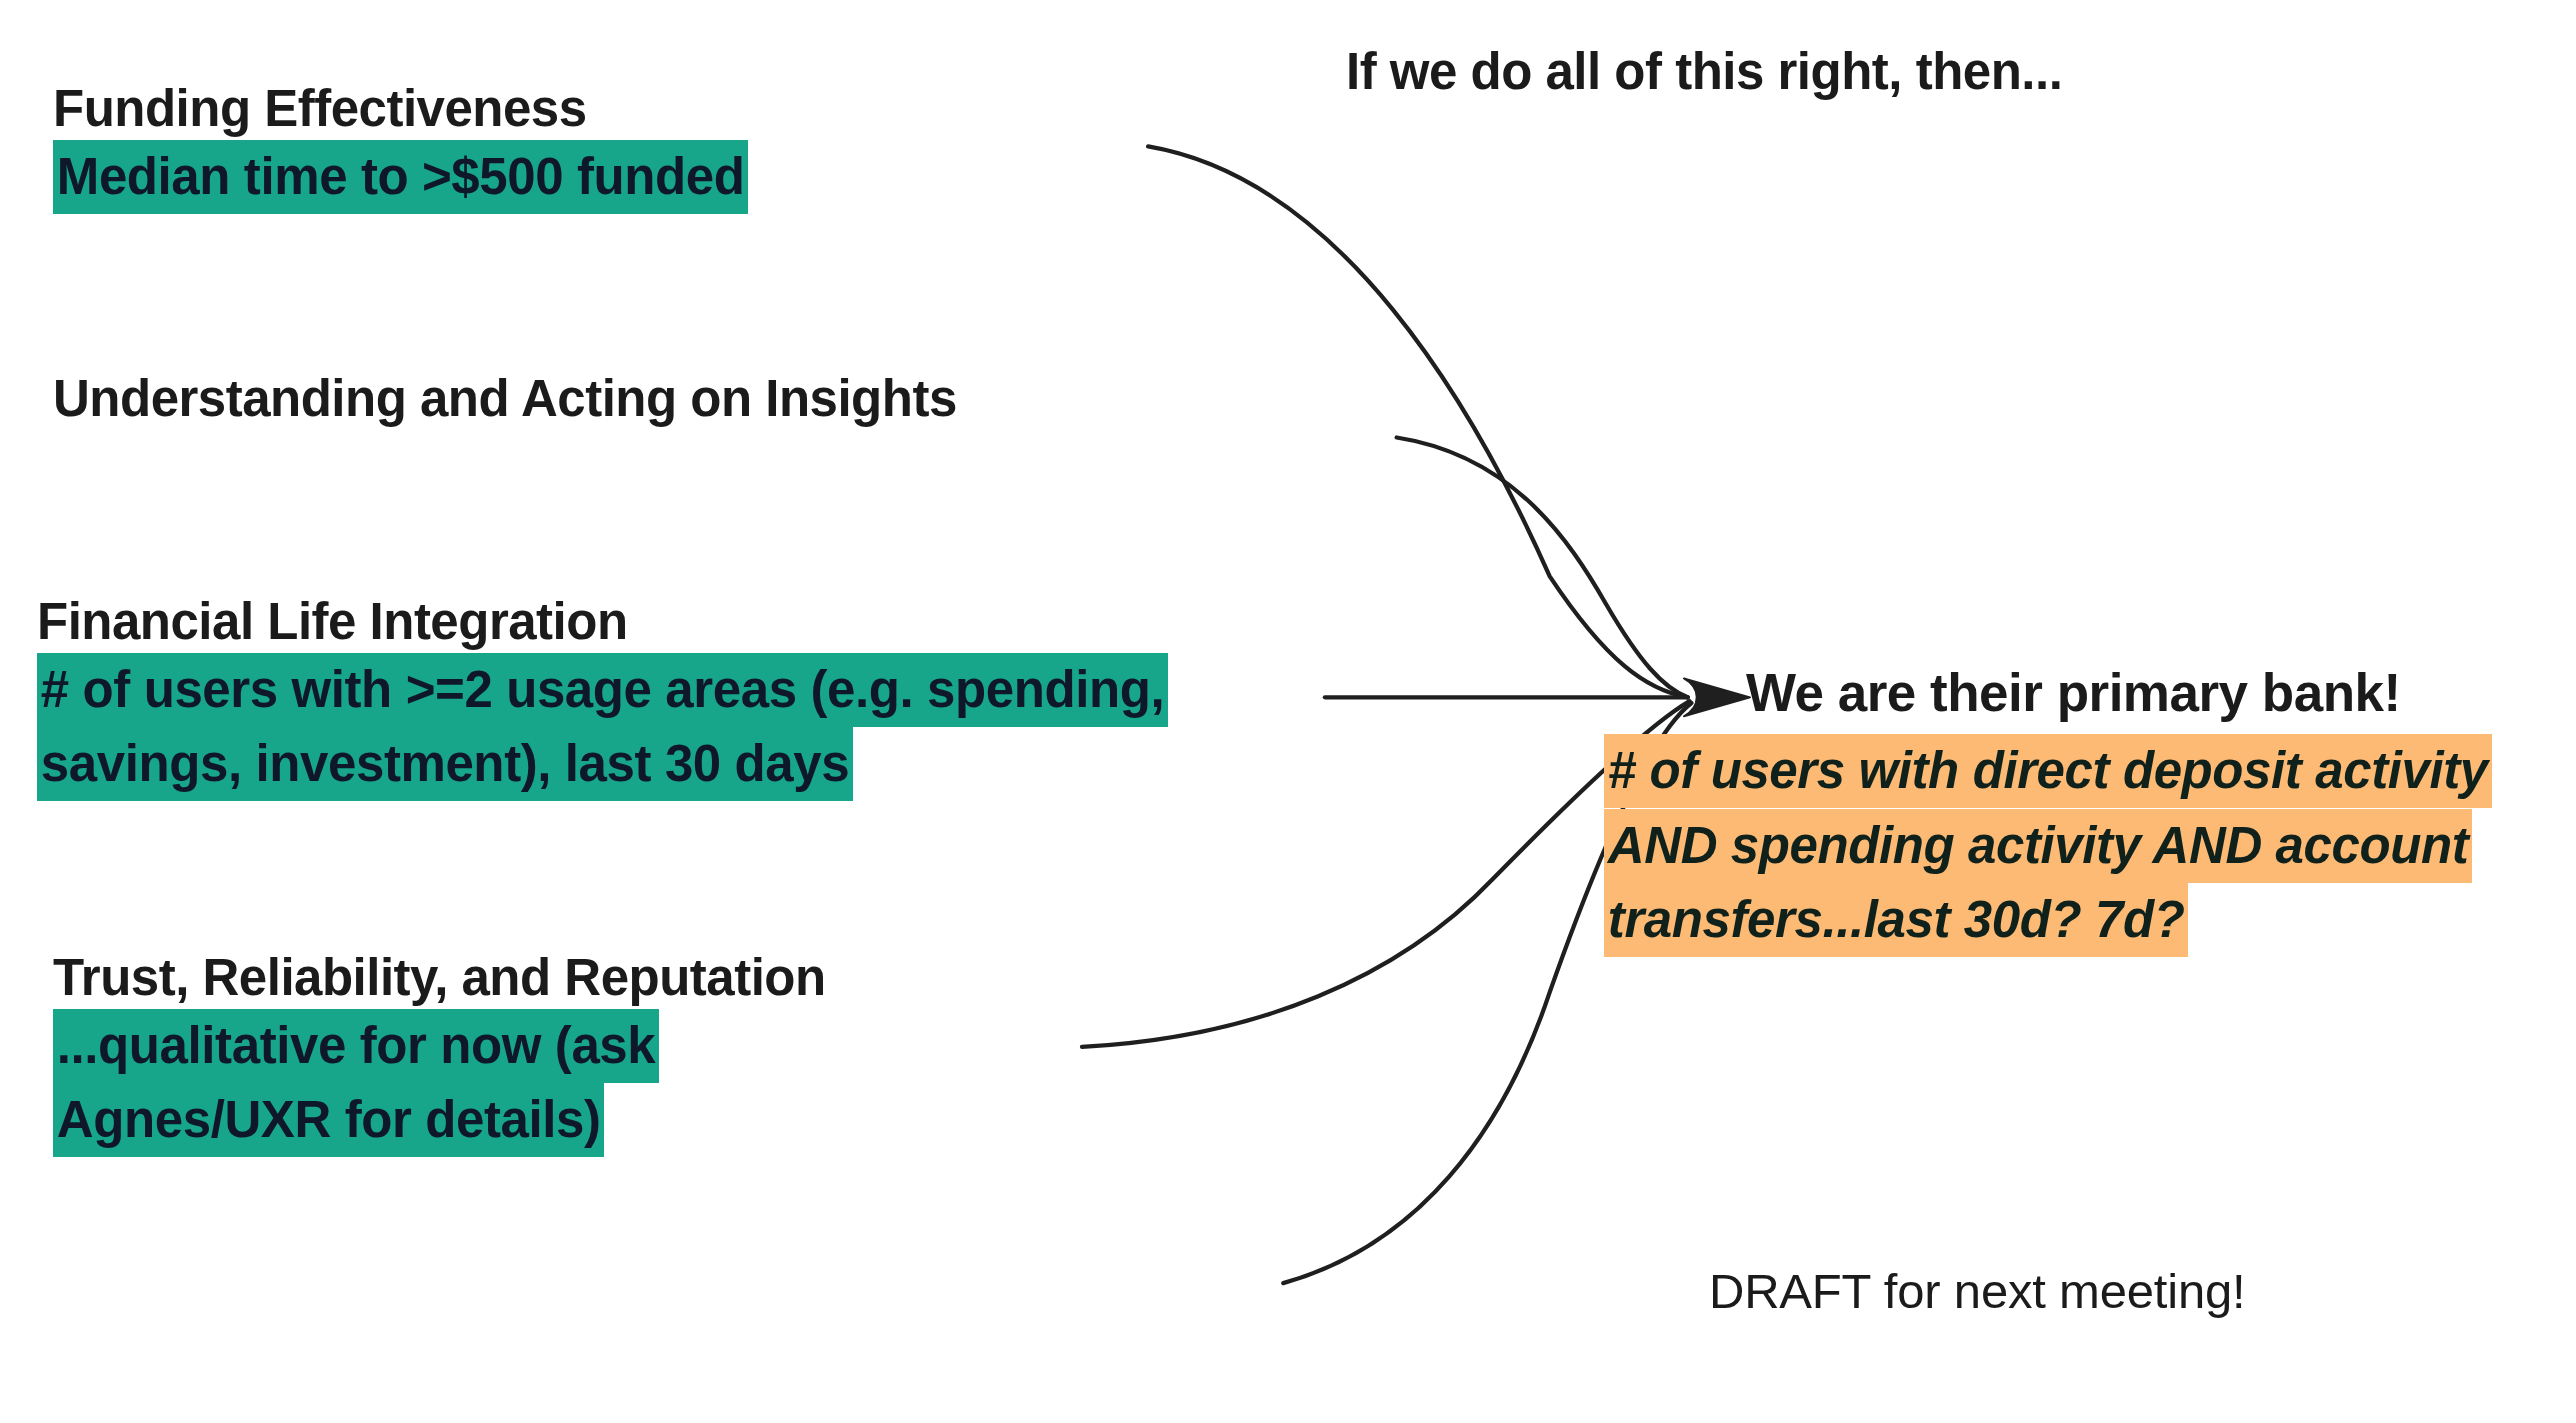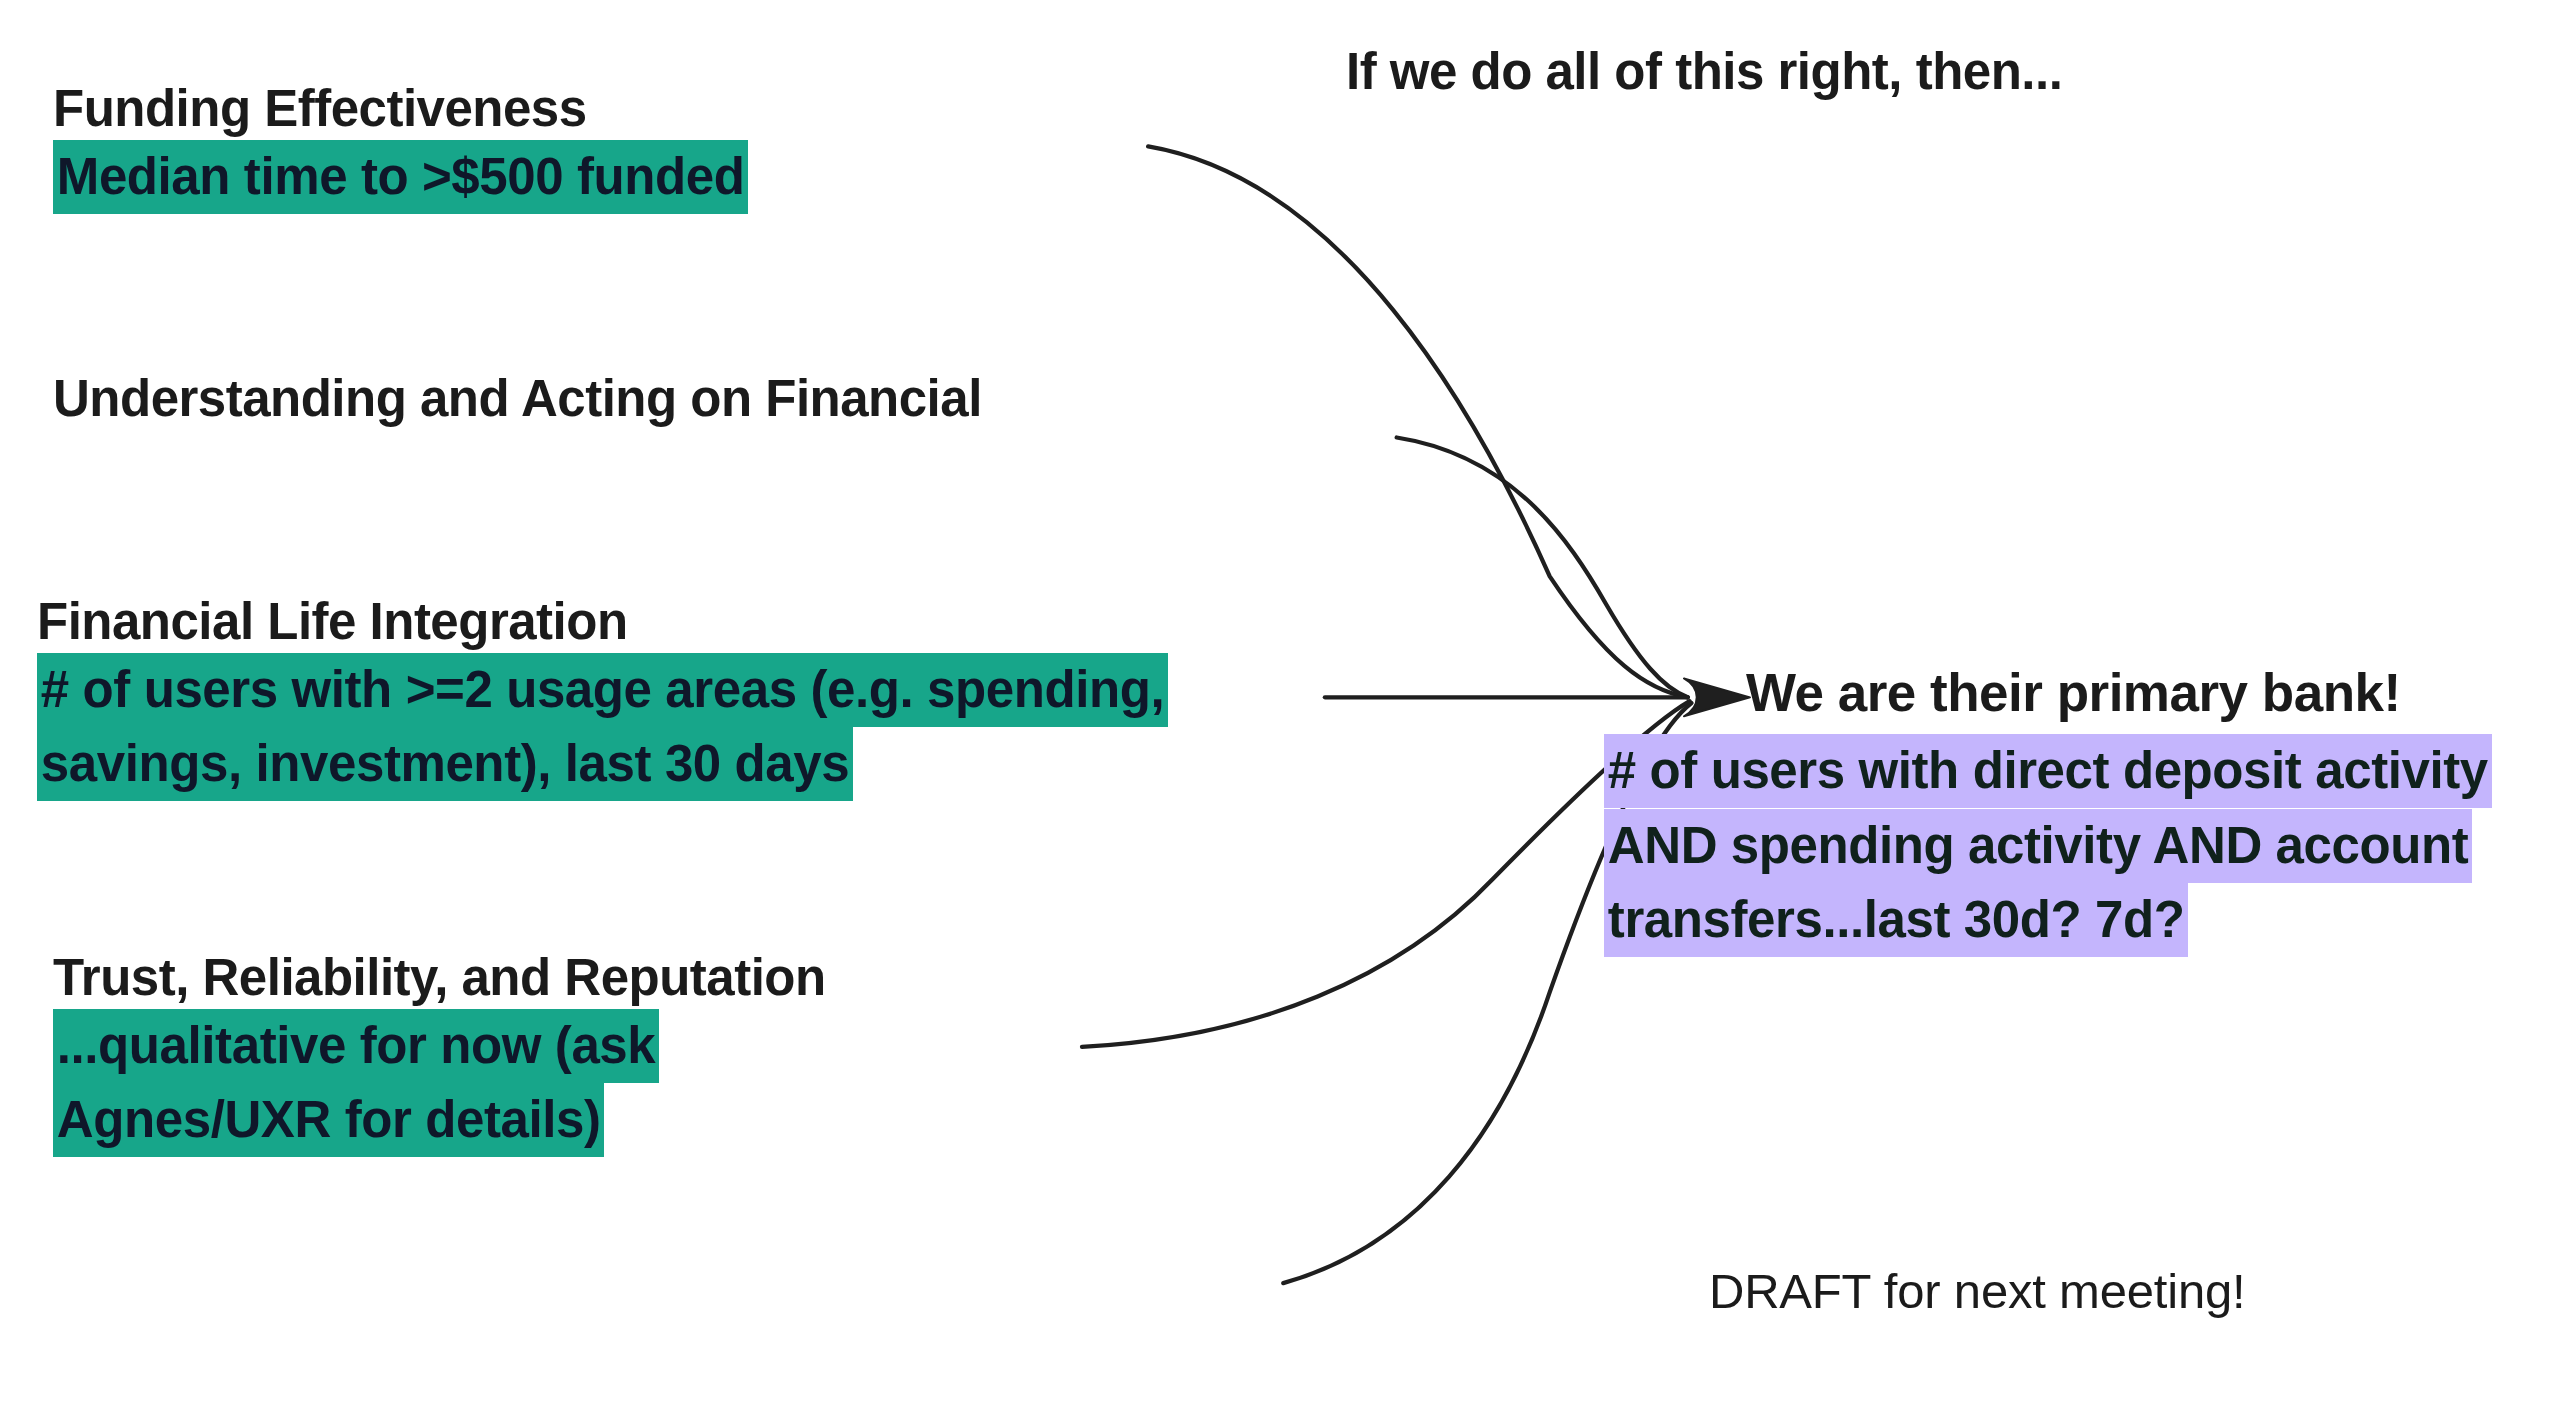--- a/index.html
+++ b/index.html
@@ -84,24 +84,25 @@
     margin-top: 9.4px;
     margin-left: -142px;
     width: 983px;
     font-weight: bold;
     font-size: 51px;
     line-height: 1.46;
     letter-spacing: -0.4px;
     color: #10211c;
   }
   #outcome-detail span.hl {
-    background: #c4b5fd;
+    background: #fdba74;
     box-decoration-break: clone;
     -webkit-box-decoration-break: clone;
     padding: 7.6px 3.8px 9.4px 3.8px;
+    font-style: italic;
   }
   
   #footnote {
     position: absolute;
     left: 1709px;
     top: 1263px;
     font-weight: normal;
     font-size: 49px;
     letter-spacing: -0.2px;
     color: #1b1b1b;
@@ -131,21 +132,21 @@
   </svg>
 
   <div id="headline">If we do all of this right, then...</div>
 
   <div class="metric-block" style="left:53px; top:79px; width:1134px;">
     <div class="metric-title">Funding Effectiveness</div>
     <div class="metric-detail"><span class="hl">Median time to &gt;$500 funded</span></div>
   </div>
 
   <div class="metric-block" style="left:53px; top:369px; width:1399px;">
-    <div class="metric-title">Understanding and Acting on Financial</div>
+    <div class="metric-title">Understanding and Acting on Insights</div>
   </div>
 
   <div class="metric-block" style="left:37px; top:592px; width:1228px;">
     <div class="metric-title">Financial Life Integration</div>
     <div class="metric-detail"><span class="hl"># of users with &gt;=2 usage areas (e.g. spending, savings, investment), last 30 days</span></div>
   </div>
 
   <div class="metric-block" style="left:53px; top:948px; width:756px;">
     <div class="metric-title">Trust, Reliability, and Reputation</div>
     <div class="metric-detail"><span class="hl">...qualitative for now (ask Agnes/UXR for details)</span></div>

